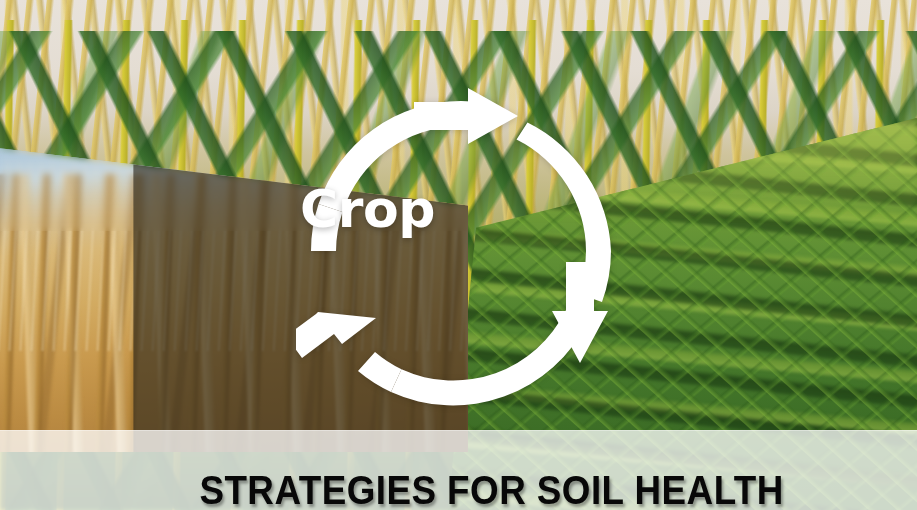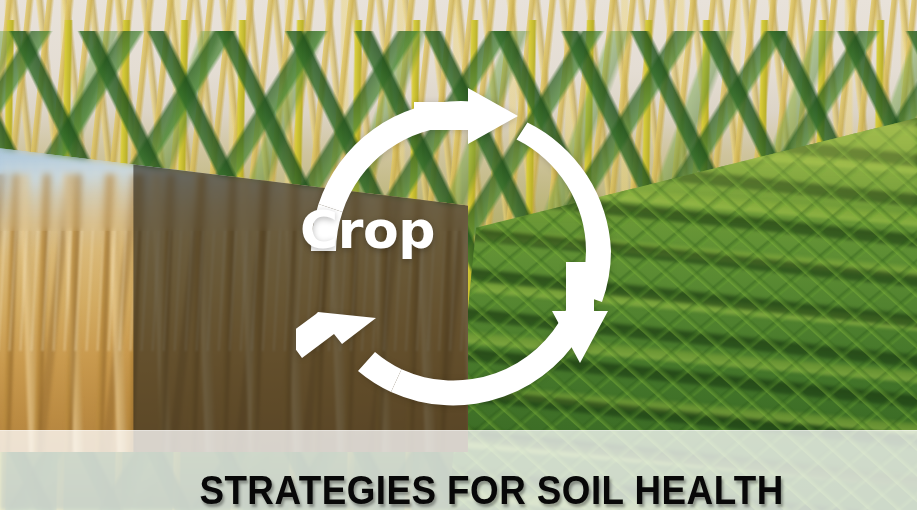--- a/index.html
+++ b/index.html
@@ -174,21 +174,21 @@
   
   .ring-wrap{
     position:absolute;left:296px;top:86px;width:330px;height:330px;
     pointer-events:none;
   }
   .ring-wrap svg{display:block;width:100%;height:100%;
     filter:drop-shadow(0 1px 3px rgba(0,0,0,.18));}
 
   
   .center-title{
-    position:absolute;left:0;top:201px;width:743px;
+    position:absolute;left:0;top:180px;width:743px;
     text-align:center;
     pointer-events:none;
   }
   .center-title .line{
     display:block;
     color:#ffffff;
     font-family:"DejaVu Sans", sans-serif;
     font-weight:700;
     font-size:52px;
     line-height:58px;

